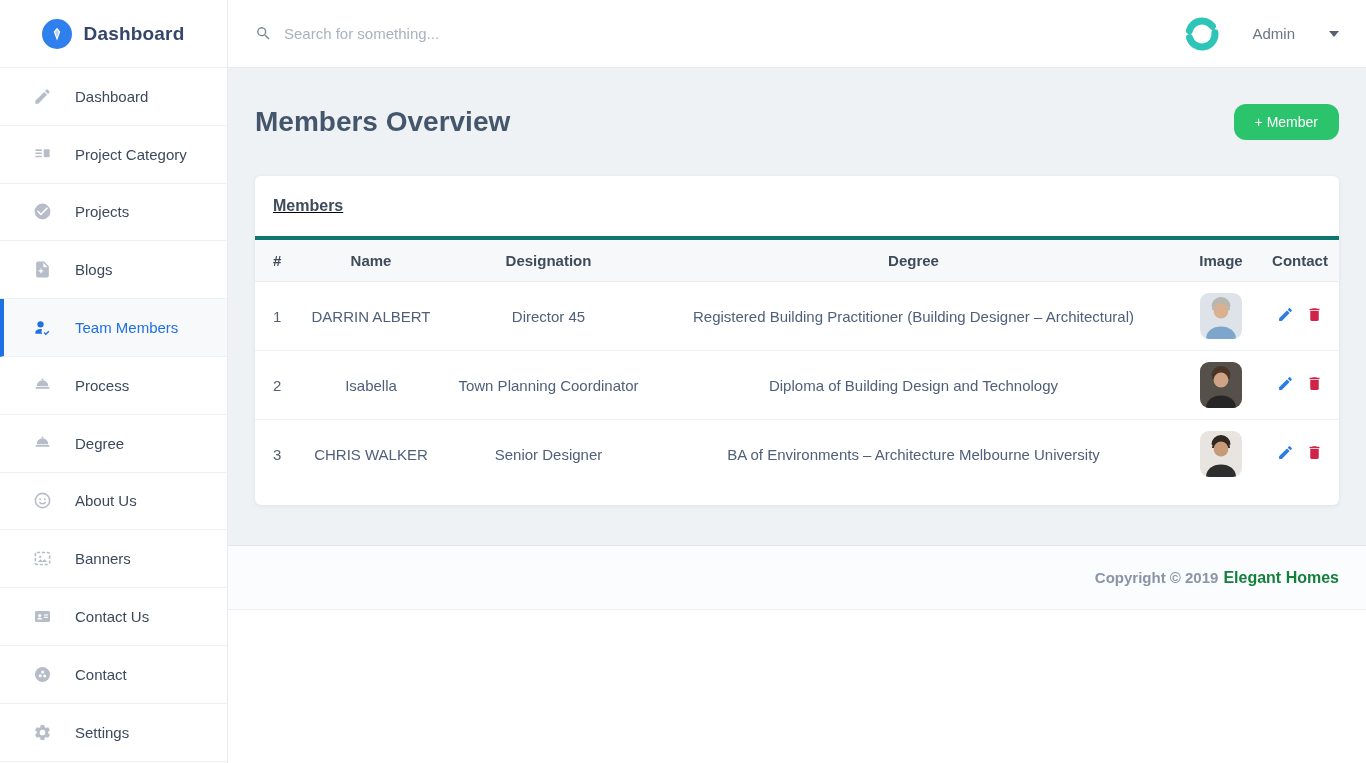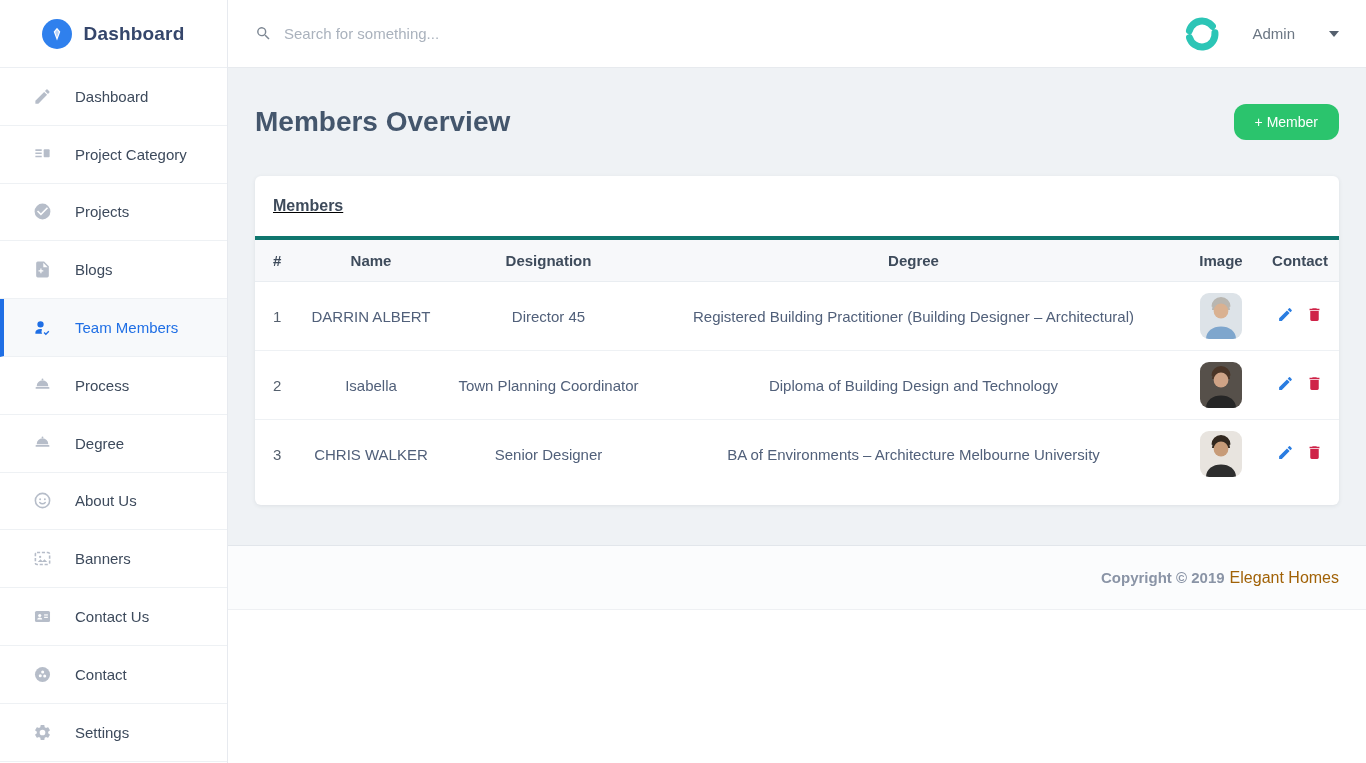--- a/index.html
+++ b/index.html
@@ -48,21 +48,21 @@
   tbody td:first-child { text-align:left; padding-left:18px; color:#55606e; }
   .thumb { width:42px; height:46px; border-radius:9px; overflow:hidden; display:inline-block; vertical-align:middle; }
   .thumb svg { display:block; }
   .action-btn { background:none; border:none; cursor:pointer; padding:0 6px; vertical-align:middle; }
   .action-btn svg { width:17px; height:17px; }
   .edit-btn { color:#2a7de1; }
   .del-btn { color:#cf2348; }
 
   .footer { background:#fbfcfd; height:64px; display:flex; align-items:center; justify-content:flex-end; padding:0 27px; border-bottom:1px solid #eef0f3; }
   .footer-text { font-size:15px; font-weight:bold; color:#8a94a6; }
-  .footer-link { color:#a16207; font-weight:normal; margin-left:5px; cursor:pointer; text-decoration:none; }
+  .footer-link { color:#15803d; font-weight:bold; margin-left:5px; cursor:pointer; text-decoration:none; }
 </style>
 </head>
 <body>
 
 <div class="app">
 
   <aside class="sidebar">
     <div class="brand">
       <span class="brand-logo">
         <svg width="18" height="18" viewBox="0 0 24 24">

